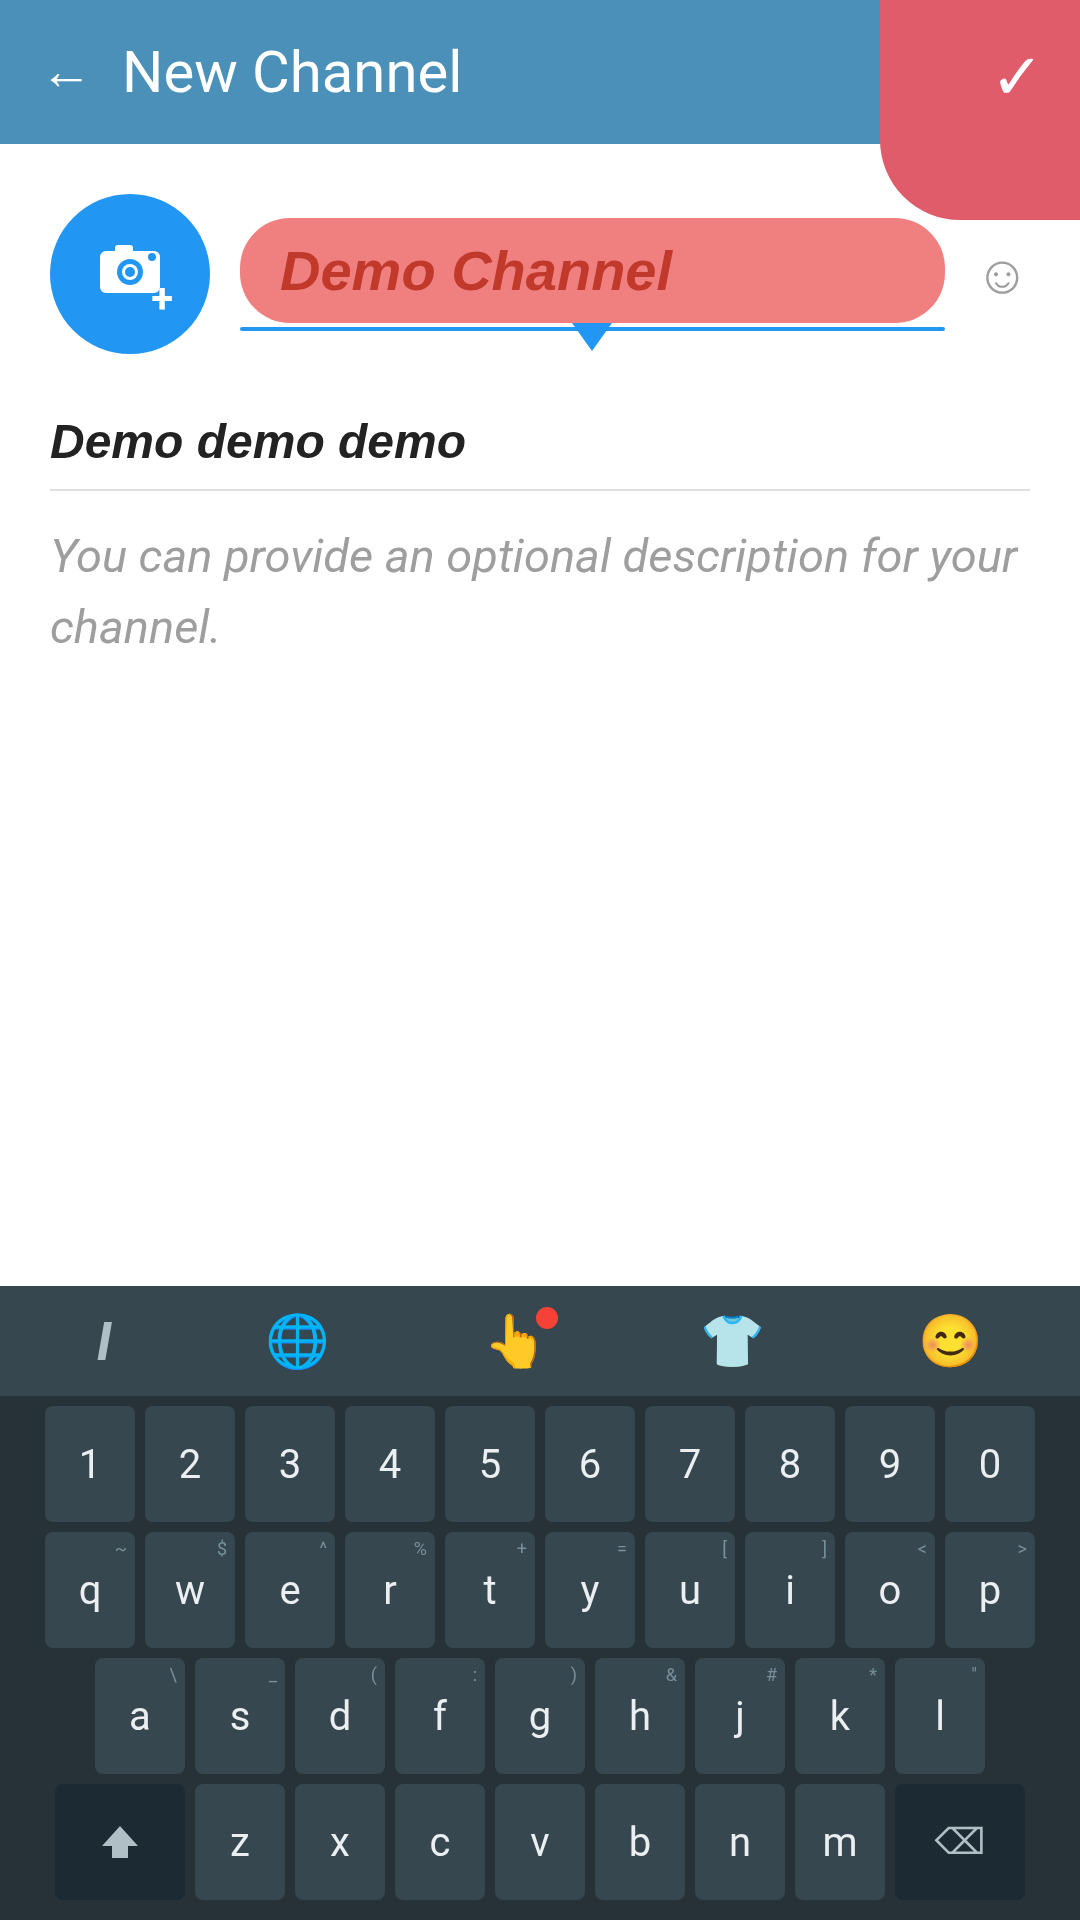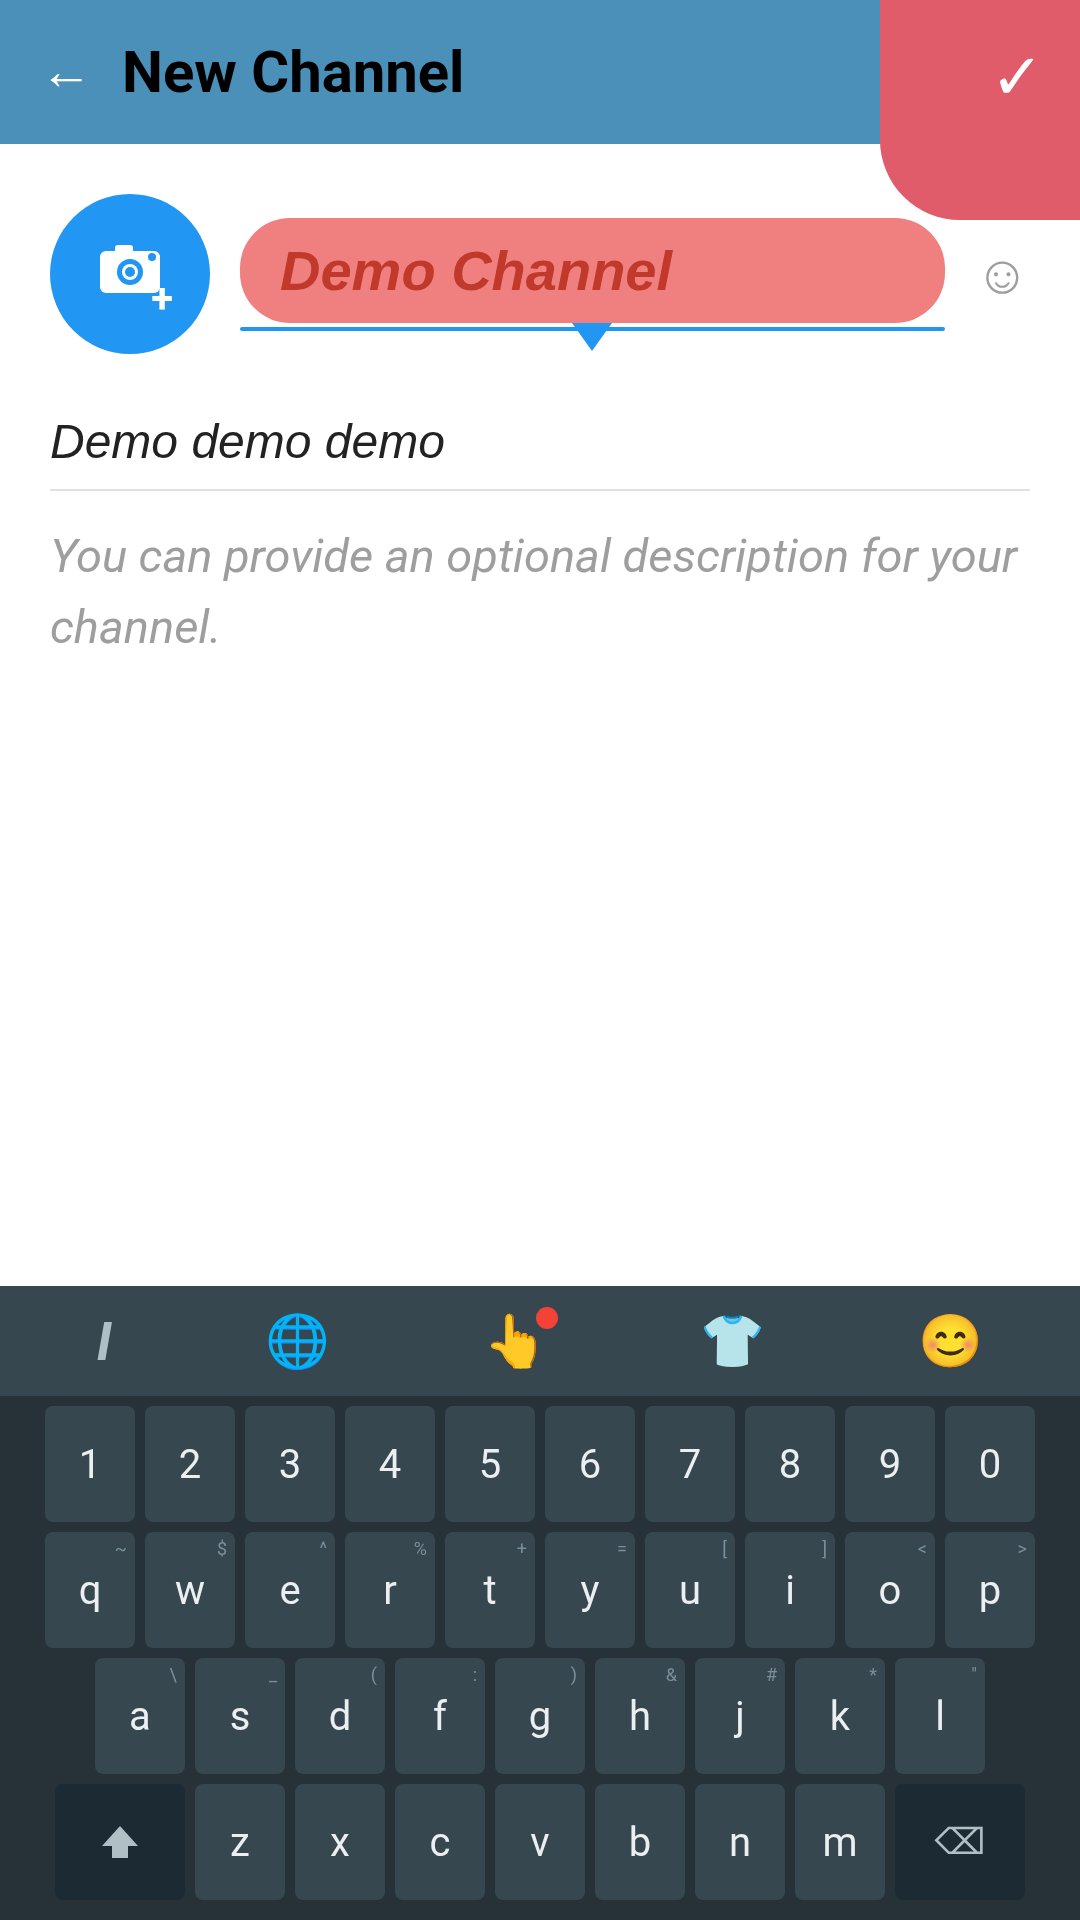--- a/index.html
+++ b/index.html
@@ -26,23 +26,23 @@
 
     .back-btn {
       color: white;
       font-size: 52px;
       cursor: pointer;
       margin-right: 30px;
       line-height: 1;
     }
 
     .header-title {
-      color: #000000;
+      color: #ffffff;
       font-size: 58px;
-      font-weight: bold;
+      font-weight: normal;
       flex: 1;
     }
 
     .confirm-btn {
       position: absolute;
       top: 0;
       right: 0;
       width: 200px;
       height: 220px;
       background: #e05c6a;
@@ -152,21 +152,21 @@
     .description-section {
       margin-top: 20px;
     }
 
     .description-input {
       width: 100%;
       border: none;
       outline: none;
       font-size: 48px;
       font-style: italic;
-      font-weight: normal;
+      font-weight: bold;
       color: #222;
       margin-bottom: 20px;
       background: transparent;
     }
 
     .description-divider {
       height: 2px;
       background: #e0e0e0;
       margin-bottom: 30px;
     }

